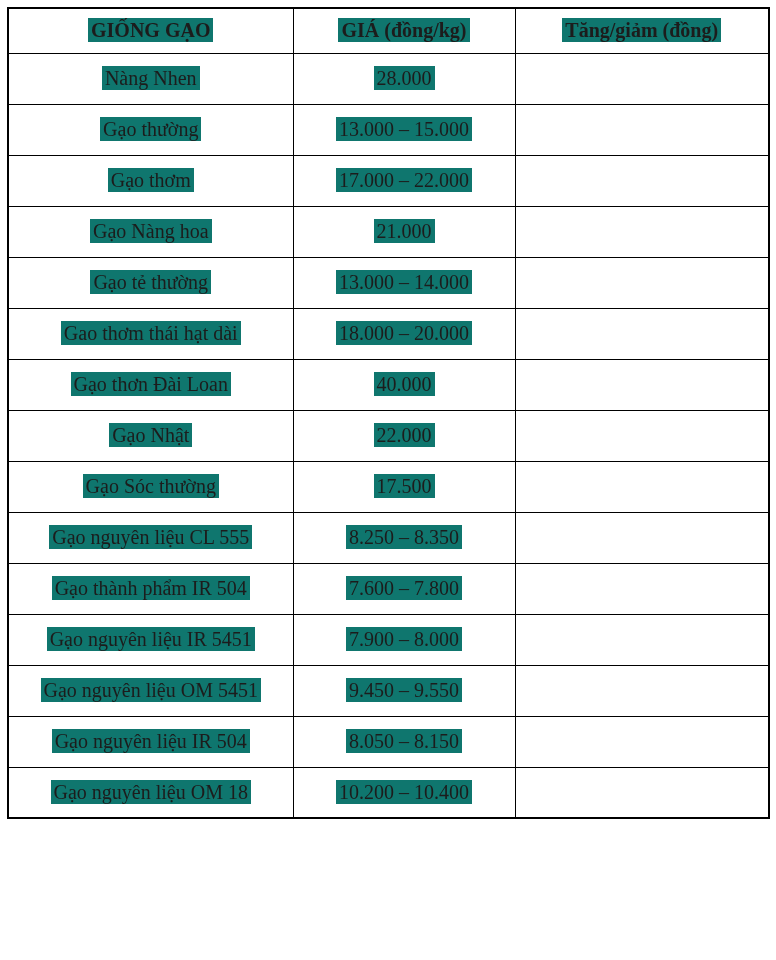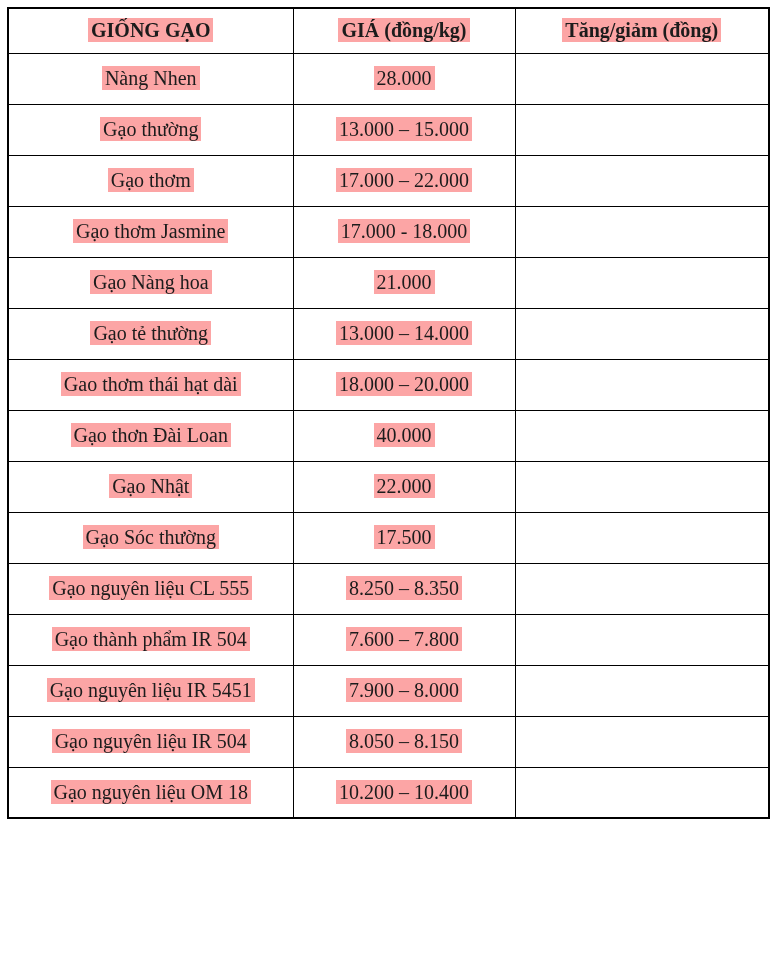--- a/index.html
+++ b/index.html
@@ -37,21 +37,21 @@
     height: 45px;
   }
   table.price-table tbody tr {
     height: 51px;
   }
   table.price-table th {
     font-weight: bold;
     font-size: 20px;
   }
   .hl {
-    background: #fca5a5;
+    background: #0f766e;
     padding: 1px 3px;
   }
   td.vtop {
     vertical-align: top;
     padding-top: 3px;
   }
 </style>
 </head>
 <body>
 
@@ -76,25 +76,20 @@
         <td></td>
       </tr>
       <tr>
         <td><span class="hl">Gạo thường</span></td>
         <td><span class="hl">13.000 – 15.000</span></td>
         <td></td>
       </tr>
       <tr>
         <td><span class="hl">Gạo thơm</span></td>
         <td><span class="hl">17.000 – 22.000</span></td>
-        <td></td>
-      </tr>
-      <tr>
-        <td><span class="hl">Gạo thơm Jasmine</span></td>
-        <td><span class="hl">17.000 - 18.000</span></td>
         <td></td>
       </tr>
       <tr>
         <td><span class="hl">Gạo Nàng hoa</span></td>
         <td><span class="hl">21.000</span></td>
         <td></td>
       </tr>
       <tr>
         <td><span class="hl">Gạo tẻ thường</span></td>
         <td><span class="hl">13.000 – 14.000</span></td>
@@ -129,20 +124,25 @@
         <td><span class="hl">Gạo thành phẩm IR 504</span></td>
         <td><span class="hl">7.600 – 7.800</span></td>
         <td></td>
       </tr>
       <tr>
         <td><span class="hl">Gạo nguyên liệu IR 5451</span></td>
         <td><span class="hl">7.900 – 8.000</span></td>
         <td></td>
       </tr>
       <tr>
+        <td><span class="hl">Gạo nguyên liệu OM 5451</span></td>
+        <td><span class="hl">9.450 – 9.550</span></td>
+        <td></td>
+      </tr>
+      <tr>
         <td><span class="hl">Gạo nguyên liệu IR 504</span></td>
         <td class="vtop"><span class="hl">8.050 – 8.150</span></td>
         <td></td>
       </tr>
       <tr>
         <td><span class="hl">Gạo nguyên liệu OM 18</span></td>
         <td><span class="hl">10.200 – 10.400</span></td>
         <td></td>
       </tr>
     </tbody>

